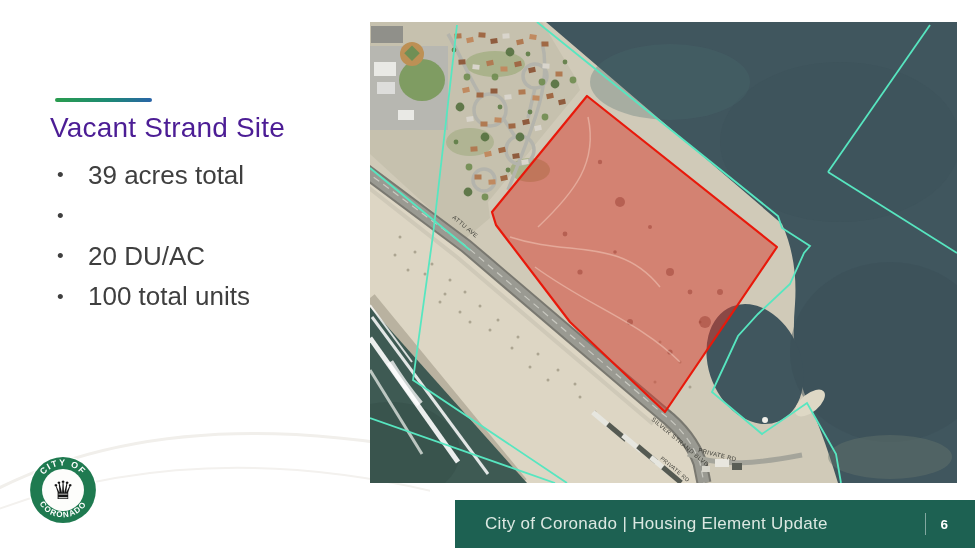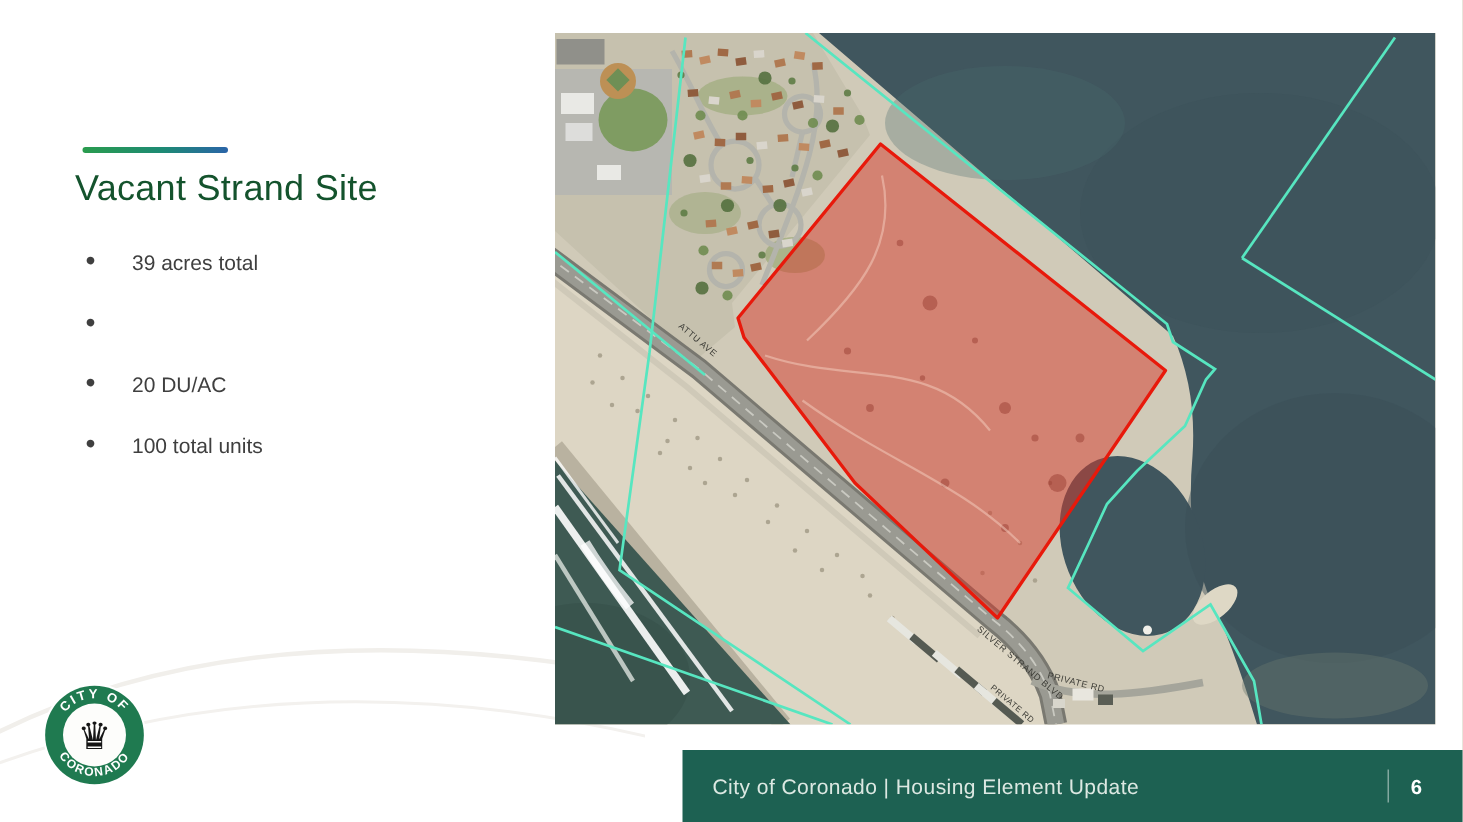--- a/index.html
+++ b/index.html
@@ -5,37 +5,37 @@
   html,body{margin:0;padding:0;}
   body{
     width:975px;height:548px;position:relative;background:#ffffff;
     font-family:"Liberation Sans",sans-serif;overflow:hidden;
   }
   .accent-line{
     position:absolute;left:55px;top:98px;width:97px;height:4px;border-radius:2px;
     background:linear-gradient(90deg,#2a9c4e 0%,#1d8a74 55%,#2a64a8 100%);
   }
   .page-title{
-    position:absolute;left:50px;top:112px;font-size:24px;color:#14532d;
+    position:absolute;left:50px;top:112px;font-size:28px;color:#4c1d95;
     letter-spacing:.2px;
   }
   .bullet-list{position:absolute;left:57px;top:155px;width:330px;}
   .bullet-row{display:flex;align-items:center;height:40.5px;color:#3f3f3f;}
   .bullet-dot{width:14px;margin-right:17px;font-size:19px;color:#3f3f3f;}
-  .bullet-text{font-size:14px;white-space:nowrap;}
+  .bullet-text{font-size:26px;white-space:nowrap;}
   .bg-swirl{position:absolute;left:0;bottom:30px;pointer-events:none;}
   .map-wrap{
     position:absolute;left:370px;top:22px;width:587px;height:461px;
     background:#d0cab8;overflow:hidden;
   }
   .footer-bar{
     position:absolute;left:455px;top:500px;width:520px;height:48px;
     background:#1d6152;display:flex;align-items:center;
   }
-  .footer-text{margin-left:20px;font-size:14px;color:#dce8e2;letter-spacing:.3px;}
+  .footer-text{margin-left:30px;font-size:17px;color:#dce8e2;letter-spacing:.3px;}
   .footer-right{margin-left:auto;display:flex;align-items:center;}
   .footer-divider{width:1px;height:22px;background:rgba(255,255,255,.45);margin-right:14px;}
   .footer-page{font-size:13.5px;font-weight:bold;color:#ffffff;margin-right:27px;}
   .logo-wrap{position:absolute;left:28px;top:455px;width:70px;height:70px;}
   text{user-select:none;}
 </style>
 </head>
 <body>
 
 <svg class="bg-swirl" width="430" height="240">

